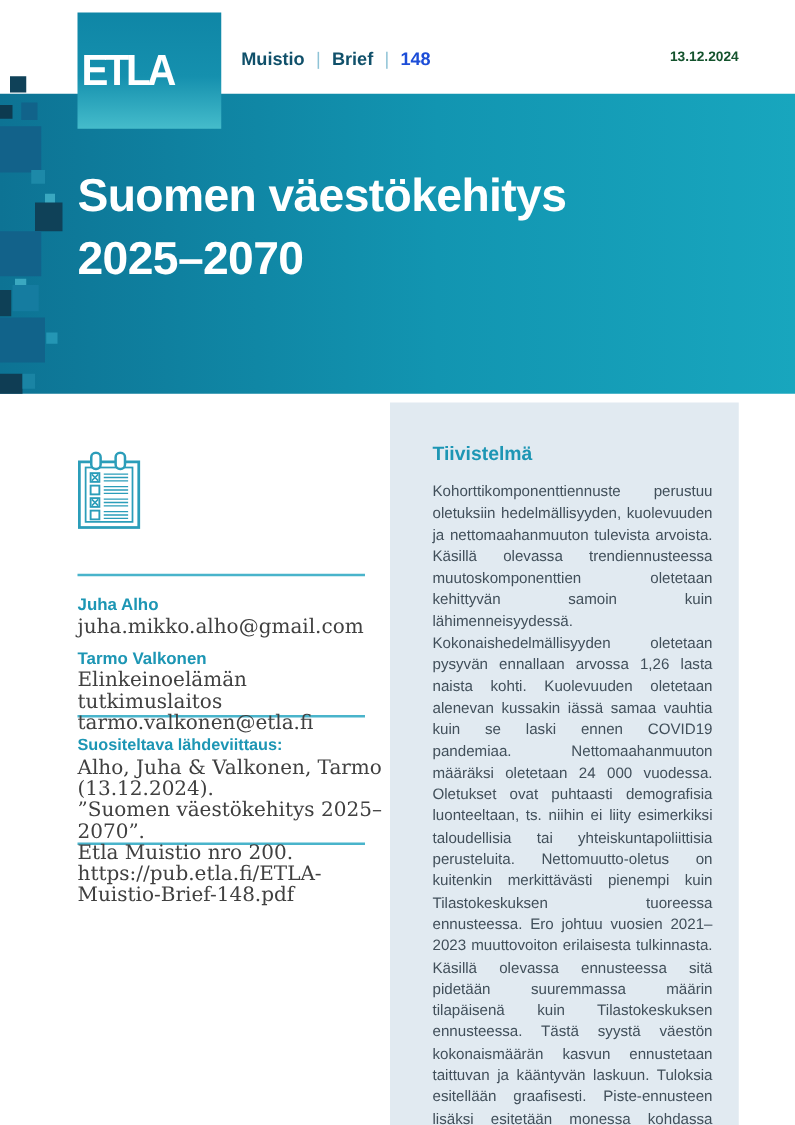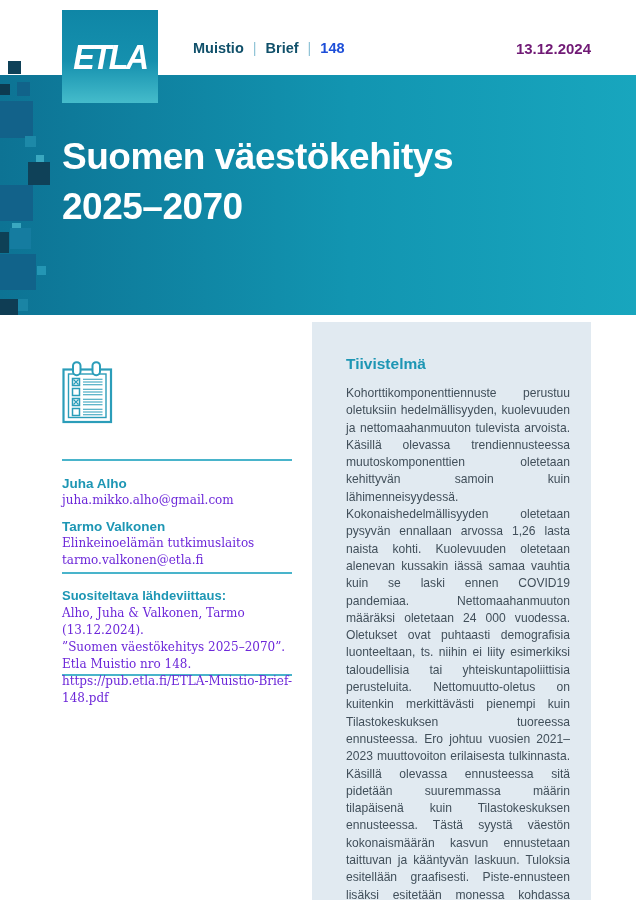--- a/index.html
+++ b/index.html
@@ -3,36 +3,36 @@
 <meta charset="utf-8">
 <style>
   html,body{margin:0;padding:0;background:#888;}
   .page{
     position:relative;width:636px;height:900px;margin:0 auto;
     background:#ffffff;overflow:hidden;
     font-family:"Liberation Sans",sans-serif;
   }
   
   .logo{
-    position:absolute;left:62px;top:10px;width:96px;height:93px;z-index:5;
+    position:absolute;left:62px;top:10px;width:115px;height:93px;z-index:5;
     background:linear-gradient(180deg,#0f86a6 0%,#1590ae 55%,#45bccb 100%);
-    display:flex;align-items:center;justify-content:center;font-style:italic;
+    display:flex;align-items:center;justify-content:flex-start;
   }
   .logo span{
     color:#fff;font-weight:700;font-size:35px;letter-spacing:-3px;
     transform:scaleX(.92);
   }
   .series{
     position:absolute;left:193px;top:40px;font-size:14.5px;font-weight:700;
     display:flex;gap:9px;align-items:baseline;color:#10506a;
   }
   .series .sep{color:#8fc3d6;font-weight:400;}
   .series .s-num{color:#1d4ed8;}
   .pub-date{
-    position:absolute;right:45px;top:40px;font-size:15px;font-weight:700;color:#701a75;
+    position:absolute;right:45px;top:40px;font-size:11px;font-weight:700;color:#14532d;
   }
   
   .banner{
     position:absolute;left:0;top:75px;width:636px;height:240px;
     background:linear-gradient(90deg,#0d7394 0%,#1295b1 55%,#18a6be 100%);
   }
   .banner h1{
     position:absolute;left:62px;top:57px;margin:0;
     color:#ffffff;font-size:37px;line-height:50px;font-weight:700;letter-spacing:-.5px;
   }
@@ -40,21 +40,21 @@
   .mosaic{position:absolute;left:0;top:0;width:60px;height:330px;z-index:4;pointer-events:none;}
   .mosaic div{position:absolute;}
   
   .clip-icon{position:absolute;left:62px;top:361px;}
   .divider{position:absolute;left:62px;width:230px;height:2px;background:#49b4cb;}
   .d1{top:459px;} .d2{top:572px;} .d3{top:674px;}
   .authors{position:absolute;left:62px;top:475px;width:245px;}
   .author-name{color:#1d96b4;font-weight:700;font-size:13.5px;line-height:17px;}
   .serif{
     font-family:"DejaVu Serif","Liberation Serif",serif;
-    color:#6d28d9;font-size:12px;line-height:17px;
+    color:#404040;font-size:16px;line-height:17px;
   }
   .gap{height:9px;}
   .citation{position:absolute;left:62px;top:587px;width:250px;}
   .cite-label{color:#1d96b4;font-weight:700;font-size:13px;line-height:17px;margin-bottom:1px;}
   .cite-url{cursor:pointer;}
   
   .panel{
     position:absolute;left:312px;top:322px;width:279px;height:694px;
     background:#e1eaf1;box-sizing:border-box;padding:33px 21px 0 34px;
   }
@@ -139,21 +139,21 @@
     <div class="gap"></div>
     <div class="author-name">Tarmo Valkonen</div>
     <div class="serif">Elinkeinoelämän tutkimuslaitos</div>
     <div class="serif">tarmo.valkonen@etla.fi</div>
   </div>
 
   <div class="citation">
     <div class="cite-label">Suositeltava lähdeviittaus:</div>
     <div class="serif">Alho, Juha &amp; Valkonen, Tarmo (13.12.2024).</div>
     <div class="serif">”Suomen väestökehitys 2025–2070”.</div>
-    <div class="serif">Etla Muistio nro 148.</div>
+    <div class="serif">Etla Muistio nro 200.</div>
     <div class="serif cite-url">https://pub.etla.fi/ETLA-Muistio-Brief-148.pdf</div>
   </div>
 
   <div class="panel">
     <h2>Tiivistelmä</h2>
     <p lang="fi">Kohorttikomponenttiennuste perustuu oletuksiin hedelmällisyyden, kuolevuuden ja nettomaahanmuuton tulevista arvoista. Käsillä olevassa trendiennusteessa muutoskomponenttien oletetaan kehittyvän samoin kuin lähimenneisyydessä. Kokonaishedelmällisyyden oletetaan pysyvän ennallaan arvossa 1,26 lasta naista kohti. Kuolevuuden oletetaan alenevan kussakin iässä samaa vauhtia kuin se laski ennen COVID19 pandemiaa. Nettomaahanmuuton määräksi oletetaan 24&nbsp;000 vuodessa. Oletukset ovat puhtaasti demografisia luonteeltaan, ts. niihin ei liity esimerkiksi taloudellisia tai yhteiskuntapoliittisia perusteluita. Nettomuutto-oletus on kuitenkin merkittävästi pienempi kuin Tilastokeskuksen tuoreessa ennusteessa. Ero johtuu vuosien 2021–2023 muuttovoiton erilaisesta tulkinnasta. Käsillä olevassa ennusteessa sitä pidetään suuremmassa määrin tilapäisenä kuin Tilastokeskuksen ennusteessa. Tästä syystä väestön kokonaismäärän kasvun ennustetaan taittuvan ja kääntyvän laskuun. Tuloksia esitellään graafisesti. Piste-ennusteen lisäksi esitetään monessa kohdassa 80&nbsp;%:n ennustevälit. Ennuste on siis stokastinen.</p>
   </div>
 
 </div>
 

